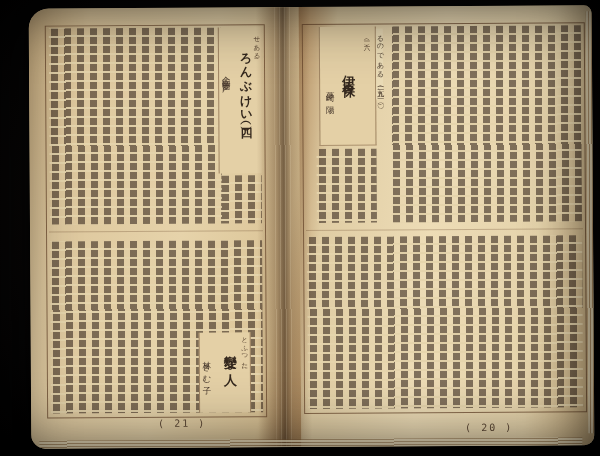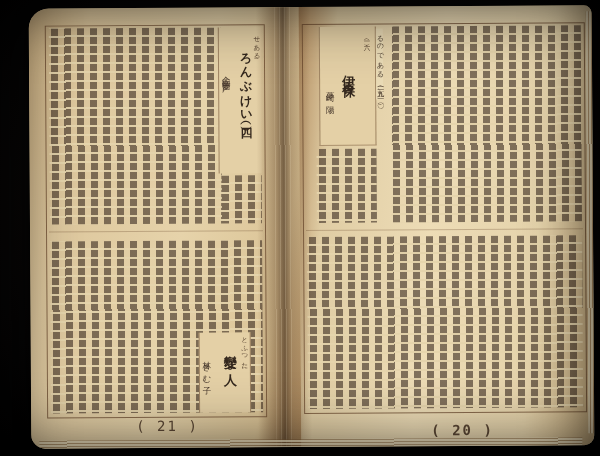--- a/index.html
+++ b/index.html
@@ -64,22 +64,22 @@
   .tb { position:absolute; background:#e4d0a6; }
   .tb-bordered-l { border-left:1px solid rgba(104,71,44,.55); }
   .tb-bordered-r { border-right:1px solid rgba(104,71,44,.55); }
   .tb-bordered-b { border-bottom:1px solid rgba(104,71,44,.45); }
   .v { writing-mode:vertical-rl; text-orientation:upright; position:absolute; color:#3f3228; line-height:1; }
   .pretext { font-size:6.5px; letter-spacing:1px; color:#55412f; }
   .title-lg { font-size:13px; font-weight:bold; letter-spacing:2px; color:#33271d; }
   .author { font-size:8.5px; letter-spacing:2px; color:#44352a; }
   .colophon { font-size:7px; letter-spacing:1px; color:#4a3a2c; background:rgba(234,219,182,.92); padding:1px 0; }
   .pn {
-    position:absolute; width:70px; text-align:left;
-    font-size:14px; letter-spacing:2px; color:#5c4835;
+    position:absolute; width:70px; text-align:right;
+    font-size:10px; letter-spacing:2px; color:#5c4835;
     font-family:"DejaVu Sans Mono", monospace;
   }
 </style>
 </head>
 <body>
 
 <div class="stage">
   <div class="book">
 
     <div class="page-left"></div>
@@ -116,19 +116,19 @@
           <span class="v title-lg" style="right:20px; top:38px; letter-spacing:5px;">伊香保</span>
           <span class="v author" style="left:6px; top:58px;">夢崎　陽</span>
         </div>
         <span class="v colophon" style="left:70px; top:2px;">るのである。（一九五一、一〇）</span>
       </div>
       <div class="divider"></div>
       <div class="tier tier-bottom">
         <div class="texture" style="left:0; top:0; width:100%; height:100%;"></div>
       </div>
     </div>
-    <div class="pn" style="left:400px; top:416px;font-weight:bold;">( 20 )</div>
+    <div class="pn" style="left:412px; top:416px;">( 20 )</div>
 
     <div class="gutter"></div>
     <div class="stack-bottom"></div>
     <div class="stack-right"></div>
   </div>
 </div>
 
 </body></html>

